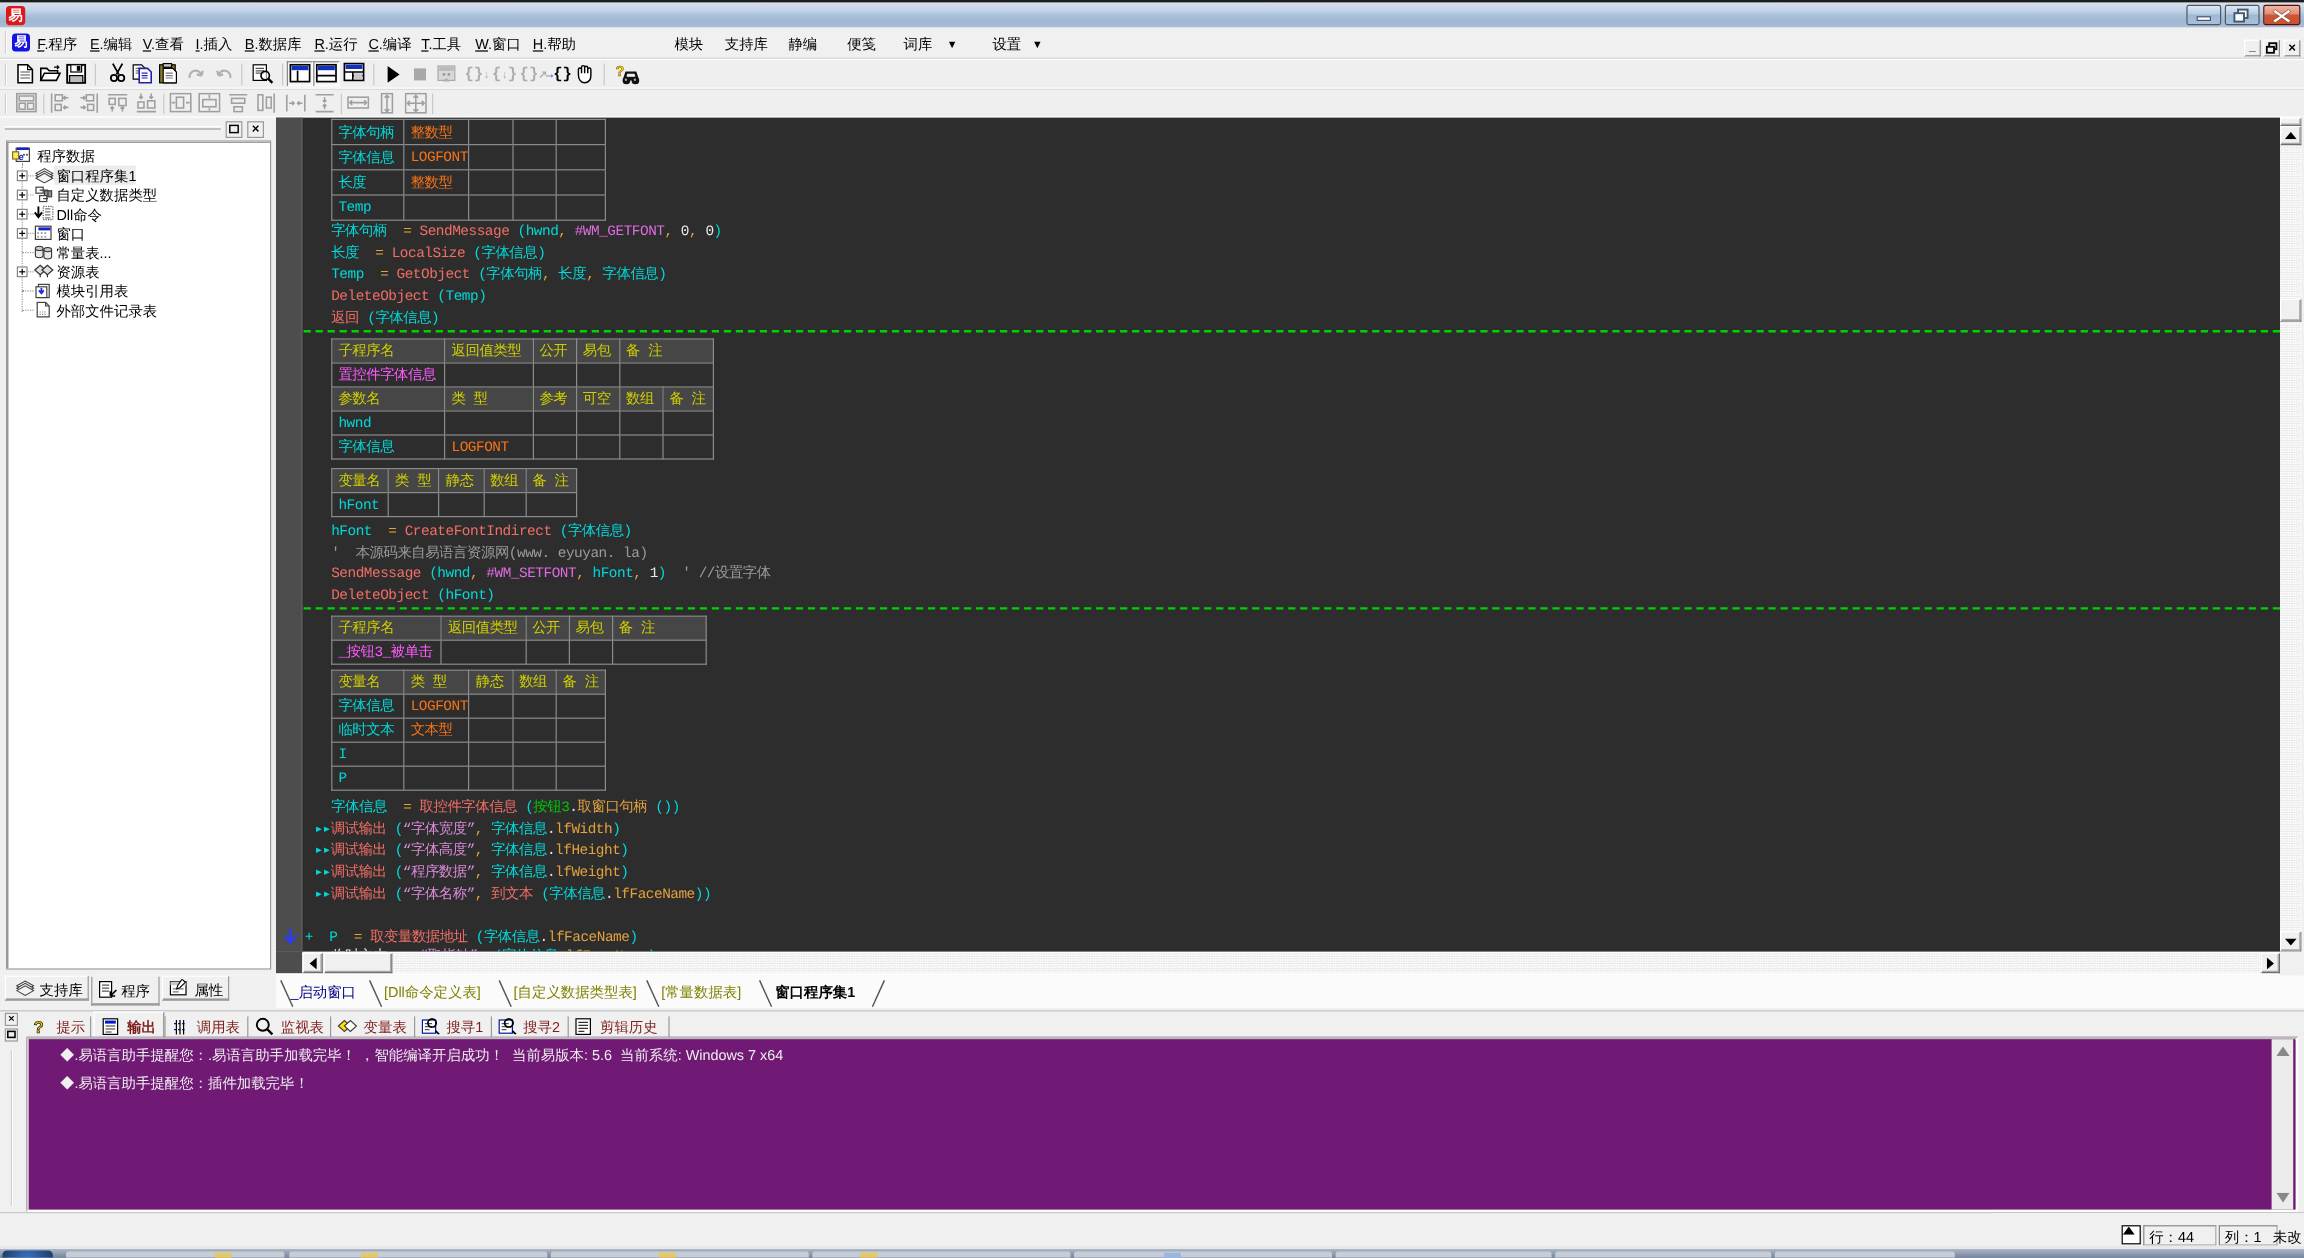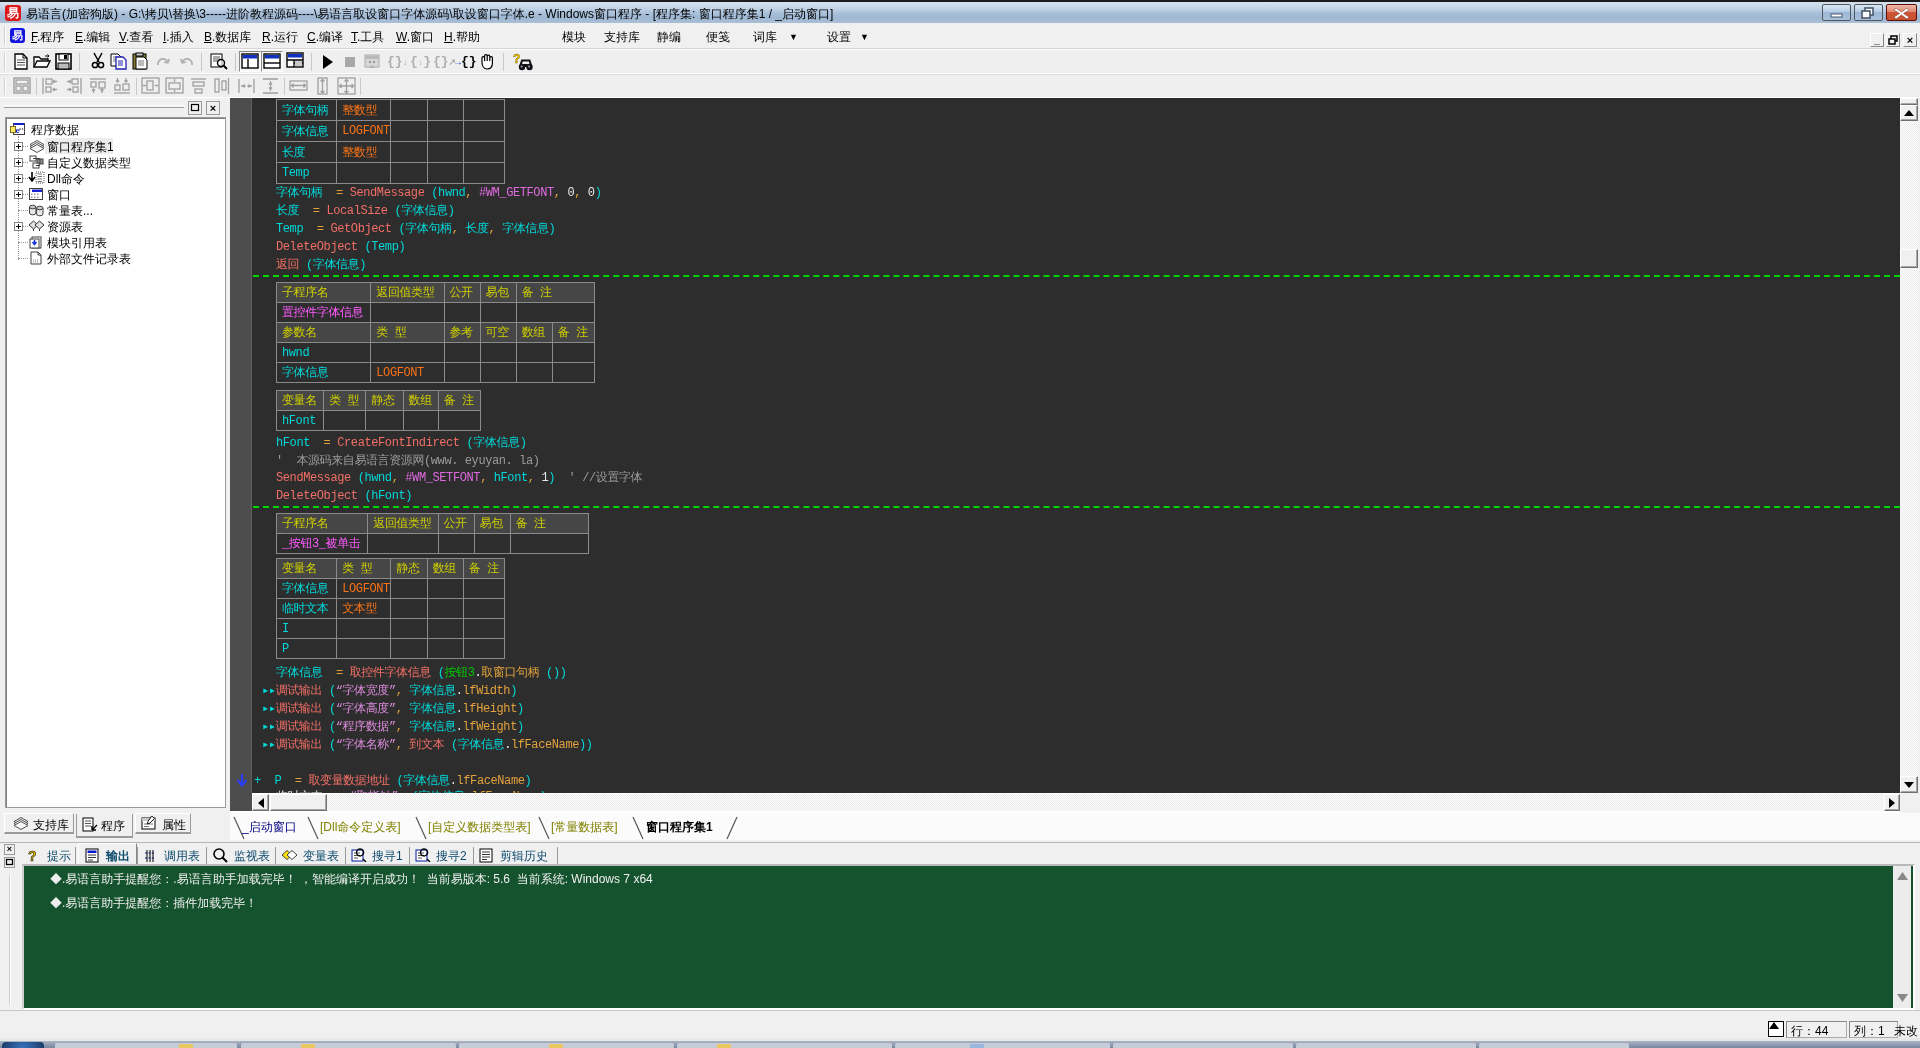--- a/index.html
+++ b/index.html
@@ -41,35 +41,34 @@
 .dash{position:absolute;height:0;border-top:2px dashed #00d400;}
 tr.hd td{background:#464646;}
 
 .sb{position:absolute;background:repeating-conic-gradient(#ffffff 0% 25%, #e9e9e9 0% 50%) 0 0 / 2px 2px;}
 .sbtn{position:absolute;background:#f0f0f0;border:1px solid #fff;border-right-color:#707070;border-bottom-color:#707070;
   box-shadow:inset -1px -1px 0 #a8a8a8;display:flex;align-items:center;justify-content:center;font-size:8px;color:#000;}
 
 #tabstrip{position:absolute;left:0;top:813px;width:1920px;height:30px;background:#f0f0f0;border-bottom:1px solid #b5b5b5;}
 
 #outpanel{position:absolute;left:0;top:843px;width:1920px;height:169px;background:#f0f0f0;}
-#outbox{position:absolute;left:22px;top:864px;width:1893px;height:146px;background:#14532d;
+#outbox{position:absolute;left:22px;top:864px;width:1893px;height:146px;background:#701a75;
   border:2px solid #fff;border-top-color:#b9b9b9;border-left-color:#cfcfcf;}
-.otab{position:absolute;top:843px;height:25px;font-size:12px;color:#0c4a6e;}
+.otab{position:absolute;top:843px;height:25px;font-size:12px;color:#7f1d1d;}
 
 #status{position:absolute;left:0;top:1010px;width:1920px;height:28px;background:#f0f0f0;font-size:12px;border-top:1px solid #c8c8c8;}
 #taskbar{position:absolute;left:0;top:1041px;width:1920px;height:7px;
   background:linear-gradient(#98a5b8,#6b7c99);}
 #ta td{height:21px;}
 </style>
 </head>
 <body>
 
 <div id="titlebar">
   <div class="abs" style="left:5px;top:3px;width:16px;height:16px;background:#dc1818;border-radius:3px;color:#fff;font-size:12px;font-weight:bold;text-align:center;line-height:16px;">易</div>
-  <div id="titletxt">易语言(加密狗版) - G:\拷贝\替换\3-----进阶教程源码----\易语言取设窗口字体源码\取设窗口字体.e - Windows窗口程序 - [程序集: 窗口程序集1 / _启动窗口]</div>
   <div class="capbtn" style="left:1822px;width:29px;background:linear-gradient(#dce9f5,#b5cce4 45%,#9cb8d6 50%,#a9c0da);">
       <svg width="27" height="15">
         <rect x="8" y="9" width="11" height="3" fill="#fff" stroke="#46586d"></rect>
       </svg>
     </div>
   <div class="capbtn" style="left:1854px;width:29px;background:linear-gradient(#dce9f5,#b5cce4 45%,#9cb8d6 50%,#a9c0da);">
       <svg width="27" height="15">
         <rect x="10" y="3" width="8" height="7" fill="#f8fbfd" stroke="#46586d" stroke-width="1.6"></rect>
         <rect x="7" y="6" width="8" height="7" fill="#f8fbfd" stroke="#46586d" stroke-width="1.6"></rect>
       </svg>

